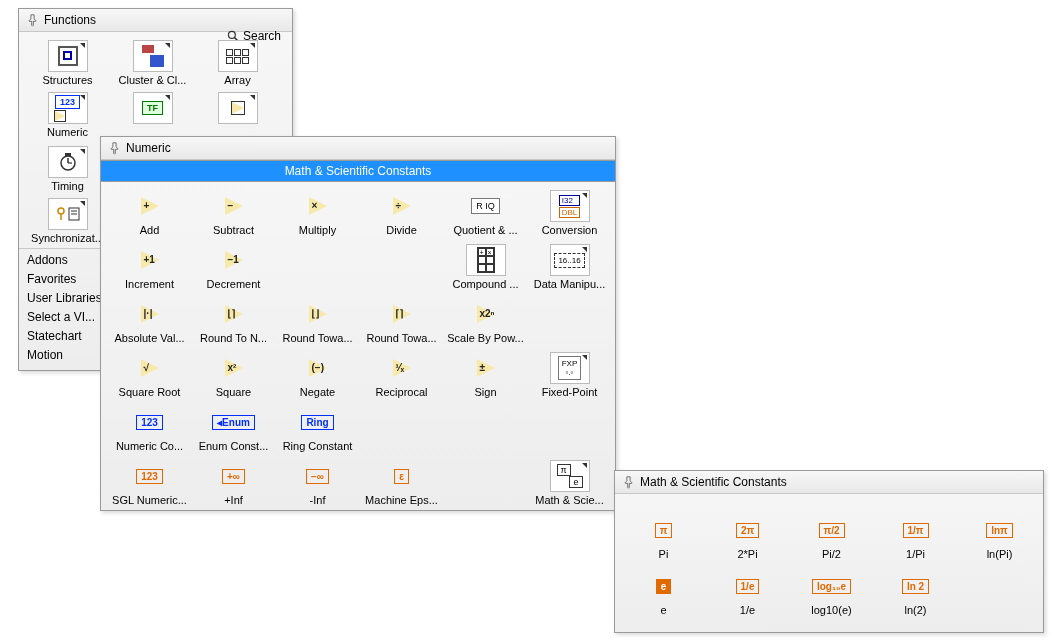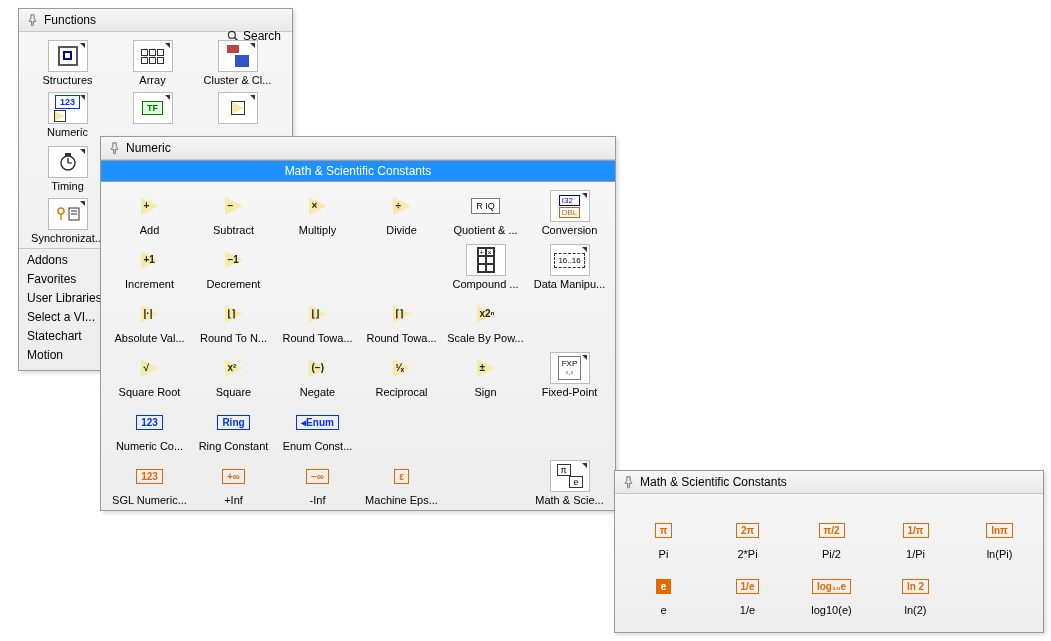--- a/index.html
+++ b/index.html
@@ -158,43 +158,43 @@
         <div style="width:20px;height:20px;border:2px solid #555;background:#fff;position:relative;">
           <div style="position:absolute;left:3px;top:3px;width:9px;height:9px;border:2px solid #00a;"></div>
         </div>
         <div style="position:absolute;right:2px;top:2px;width:0;height:0;border-left:5px solid transparent;border-top:5px solid #333;"></div>
       </div>
       <span class="cell-label">Structures</span>
     </div>
 
     <div class="cell">
       <div class="icon-box">
-        <div style="display:grid;grid-template-columns:repeat(3,7px);grid-template-rows:repeat(2,7px);gap:1px;">
-          <div style="border:1px solid #333;"></div>
-            <div style="border:1px solid #333;"></div>
-            <div style="border:1px solid #333;"></div>
-          <div style="border:1px solid #333;"></div>
-            <div style="border:1px solid #333;"></div>
-            <div style="border:1px solid #333;"></div>
-        </div>
-        <div style="position:absolute;right:2px;top:2px;width:0;height:0;border-left:5px solid transparent;border-top:5px solid #333;"></div>
-      </div>
-      <span class="cell-label">Array</span>
-    </div>
-
-    <div class="cell">
-      <div class="icon-box">
         <div style="position:relative;width:22px;height:22px;">
           <div style="position:absolute;left:0;top:0;width:12px;height:8px;background:#b44;"></div>
           <div style="position:absolute;left:8px;top:10px;width:14px;height:12px;background:#35c;">
           </div>
         </div>
         <div style="position:absolute;right:2px;top:2px;width:0;height:0;border-left:5px solid transparent;border-top:5px solid #333;"></div>
       </div>
       <span class="cell-label">Cluster &amp; Cl...</span>
+    </div>
+
+    <div class="cell">
+      <div class="icon-box">
+        <div style="display:grid;grid-template-columns:repeat(3,7px);grid-template-rows:repeat(2,7px);gap:1px;">
+          <div style="border:1px solid #333;"></div>
+            <div style="border:1px solid #333;"></div>
+            <div style="border:1px solid #333;"></div>
+          <div style="border:1px solid #333;"></div>
+            <div style="border:1px solid #333;"></div>
+            <div style="border:1px solid #333;"></div>
+        </div>
+        <div style="position:absolute;right:2px;top:2px;width:0;height:0;border-left:5px solid transparent;border-top:5px solid #333;"></div>
+      </div>
+      <span class="cell-label">Array</span>
     </div>
 
     <div class="cell">
       <div class="icon-box">
         <div style="display:flex;flex-direction:column;gap:2px;align-items:flex-start;">
           <span class="chip blue" style="font-size:9px;">123</span>
           <div style="width:0;height:0;border-top:5px solid transparent;border-bottom:5px solid transparent;border-left:10px solid #f7e9aa;outline:1px solid #333;"></div>
         </div>
         <div style="position:absolute;right:2px;top:2px;width:0;height:0;border-left:5px solid transparent;border-top:5px solid #333;"></div>
       </div>
@@ -447,29 +447,29 @@
         <span class="cell-label">Fixed-Point</span>
       </div>
       <div class="cell">
         <div class="icon-box noframe">
           <span class="chip blue">123</span>
         </div>
         <span class="cell-label">Numeric Co...</span>
       </div>
       <div class="cell">
         <div class="icon-box noframe">
+          <span class="chip blue">◂Enum</span>
+        </div>
+        <span class="cell-label">Enum Const...</span>
+      </div>
+      <div class="cell">
+        <div class="icon-box noframe">
           <span class="chip blue">Ring</span>
         </div>
         <span class="cell-label">Ring Constant</span>
-      </div>
-      <div class="cell">
-        <div class="icon-box noframe">
-          <span class="chip blue">◂Enum</span>
-        </div>
-        <span class="cell-label">Enum Const...</span>
       </div>
       <div class="cell"></div>
       <div class="cell"></div>
       <div class="cell"></div>
       <div class="cell">
         <div class="icon-box noframe">
           <span class="chip orange">123</span>
         </div>
         <span class="cell-label">SGL Numeric...</span>
       </div>

